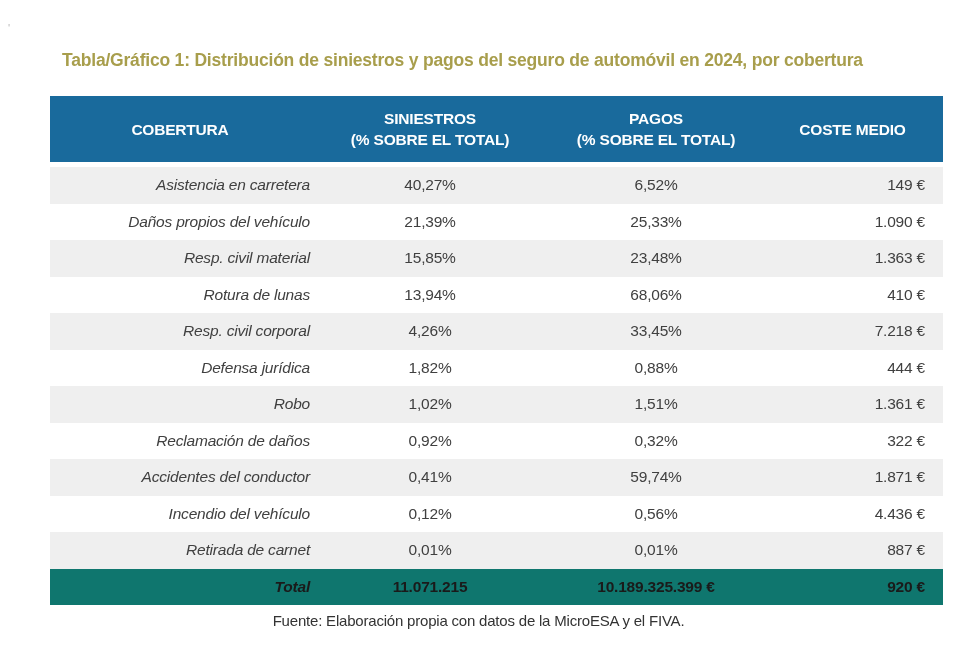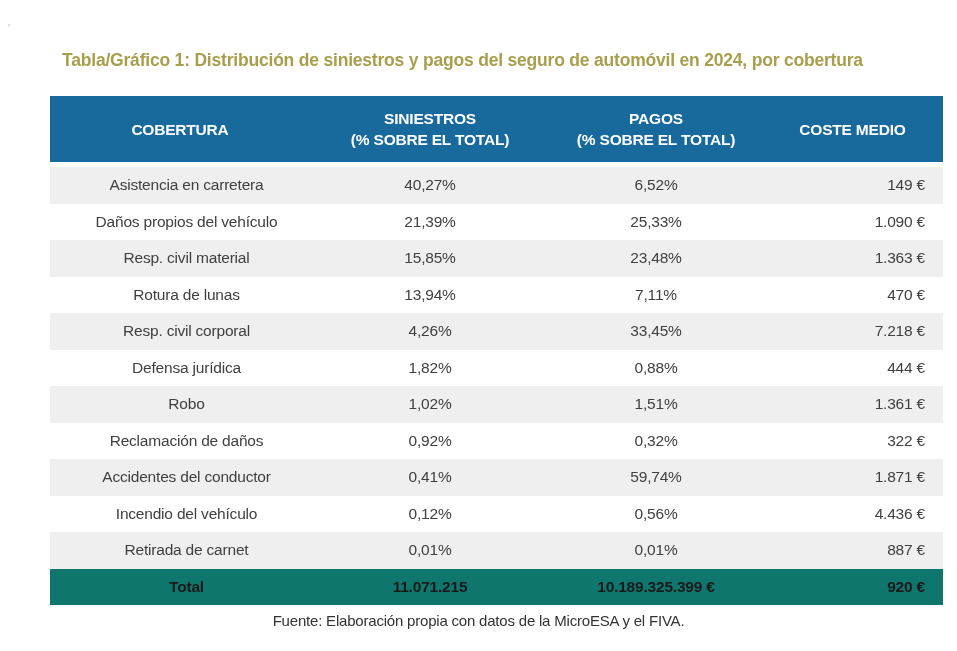--- a/index.html
+++ b/index.html
@@ -59,21 +59,21 @@
     padding: 0;
     border-bottom: 5px solid #ffffff;
   }
   thead th .sub { display: block; }
   tbody td {
     height: 36.5px;
     padding: 0;
     vertical-align: middle;
   }
   tbody tr.alt td { background: #efefef; }
-  td.col-cobertura { text-align: center; padding-left: 13px; }
+  td.col-cobertura { text-align: right; padding-left: 13px; font-style: italic; }
   td.col-siniestros, td.col-pagos { text-align: center; }
   td.col-coste { text-align: right; padding-right: 18px; }
   tr.total-row td {
     font-weight: bold;
     color: #1a1a1a;
     height: 36px;
     background: #0f766e;
   }
   .source-note {
     position: absolute;
@@ -133,22 +133,22 @@
     </tr>
     <tr class="alt">
       <td class="col-cobertura">Resp. civil material</td>
       <td class="col-siniestros">15,85%</td>
       <td class="col-pagos">23,48%</td>
       <td class="col-coste">1.363 €</td>
     </tr>
     <tr>
       <td class="col-cobertura">Rotura de lunas</td>
       <td class="col-siniestros">13,94%</td>
-      <td class="col-pagos">7,11%</td>
-      <td class="col-coste">470 €</td>
+      <td class="col-pagos">68,06%</td>
+      <td class="col-coste">410 €</td>
     </tr>
     <tr class="alt">
       <td class="col-cobertura">Resp. civil corporal</td>
       <td class="col-siniestros">4,26%</td>
       <td class="col-pagos">33,45%</td>
       <td class="col-coste">7.218 €</td>
     </tr>
     <tr>
       <td class="col-cobertura">Defensa jurídica</td>
       <td class="col-siniestros">1,82%</td>

